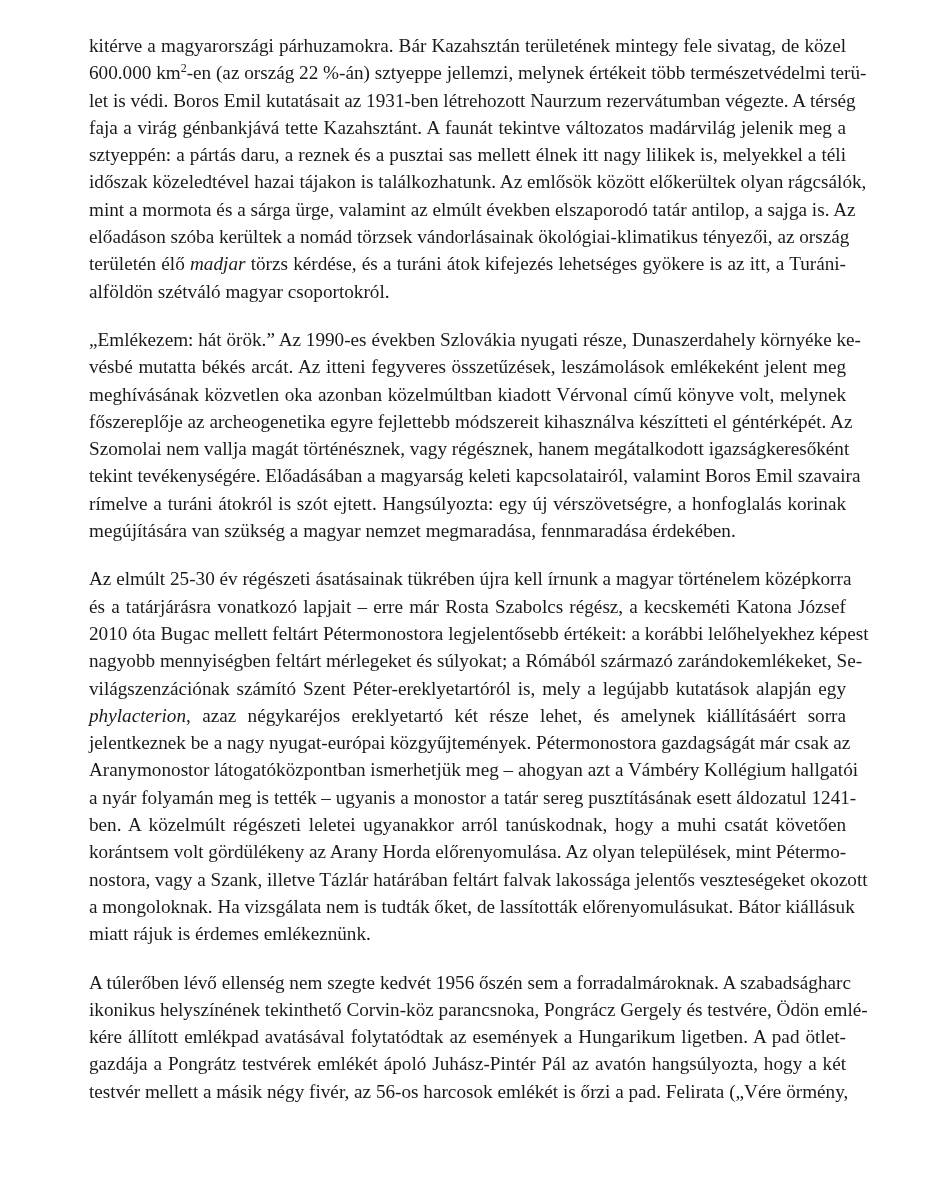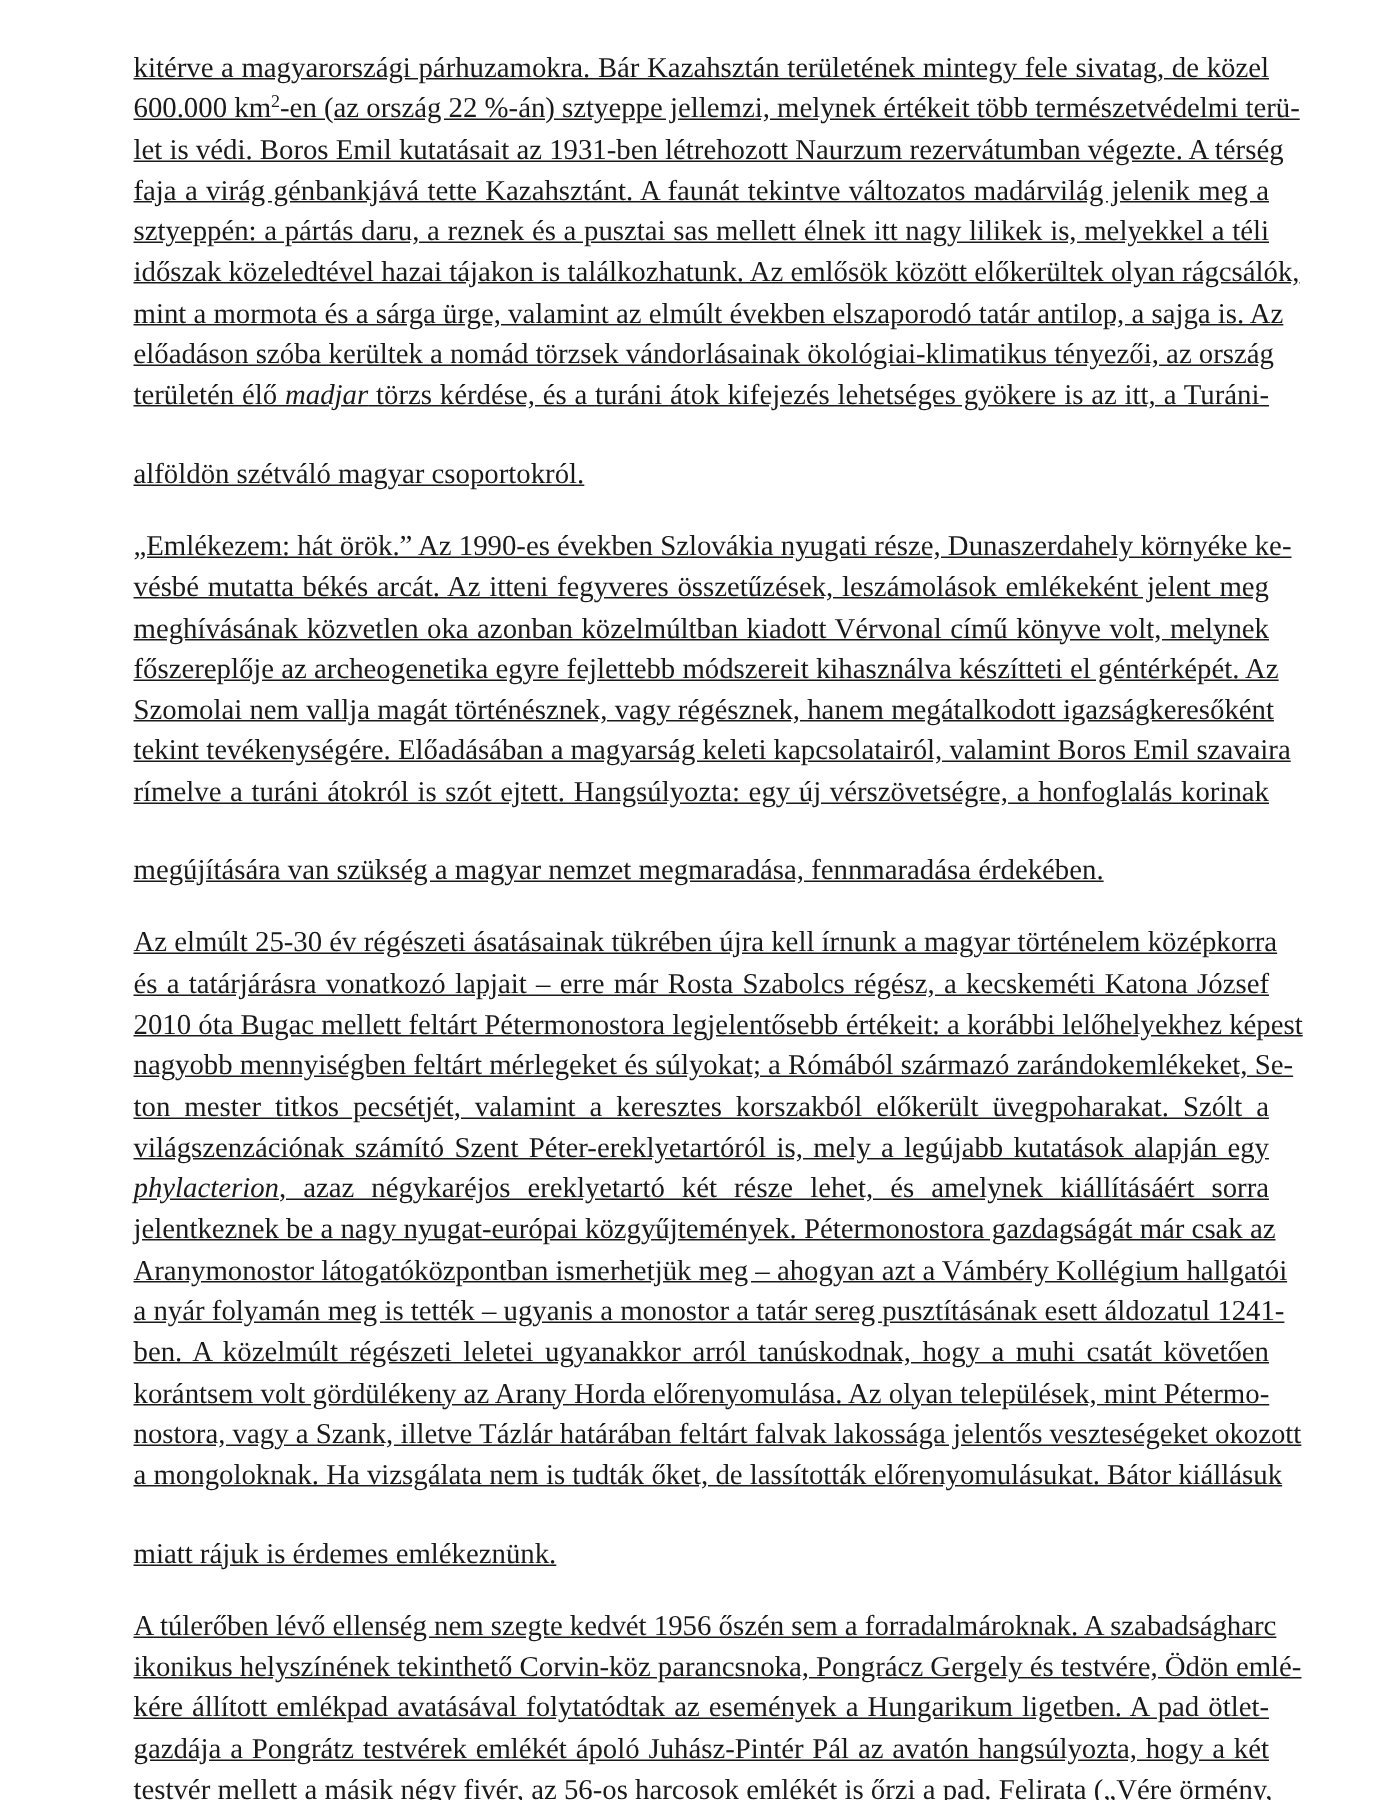--- a/index.html
+++ b/index.html
@@ -25,26 +25,24 @@
     .para {
       margin: 0 0 21px 0;
     }
     .line {
       display: block;
       height: 27.3px;
       line-height: 27.3px;
       white-space: nowrap;
       text-align: justify;
       text-align-last: justify;
-      text-decoration: underline;
     }
     .line.last {
       text-align: left;
       text-align-last: left;
-      margin-top: 25px;
     }
     .line em, .it {
       font-style: italic;
     }
     sup {
       font-size: 12px;
       line-height: 0;
       vertical-align: 7px;
     }
   </style>
@@ -75,21 +73,20 @@
     <span class="line">tekint tevékenységére. Előadásában a magyarság keleti kapcsolatairól, valamint Boros Emil szavaira</span>
     <span class="line">rímelve a turáni átokról is szót ejtett. Hangsúlyozta: egy új vérszövetségre, a honfoglalás korinak</span>
     <span class="line last">megújítására van szükség a magyar nemzet megmaradása, fennmaradása érdekében.</span>
   </p>
 
   <p class="para">
     <span class="line">Az elmúlt 25-30 év régészeti ásatásainak tükrében újra kell írnunk a magyar történelem középkorra</span>
     <span class="line">és a tatárjárásra vonatkozó lapjait – erre már Rosta Szabolcs régész, a kecskeméti Katona József</span>
     <span class="line">2010 óta Bugac mellett feltárt Pétermonostora legjelentősebb értékeit: a korábbi lelőhelyekhez képest</span>
     <span class="line">nagyobb mennyiségben feltárt mérlegeket és súlyokat; a Rómából származó zarándokemlékeket, Se-</span>
-    <span class="line">ton mester titkos pecsétjét, valamint a keresztes korszakból előkerült üvegpoharakat. Szólt a</span>
     <span class="line">világszenzációnak számító Szent Péter-ereklyetartóról is, mely a legújabb kutatások alapján egy</span>
     <span class="line"><em>phylacterion</em><span>, azaz négykaréjos ereklyetartó két része lehet, és amelynek kiállításáért sorra</span></span>
     <span class="line">jelentkeznek be a nagy nyugat-európai közgyűjtemények. Pétermonostora gazdagságát már csak az</span>
     <span class="line">Aranymonostor látogatóközpontban ismerhetjük meg – ahogyan azt a Vámbéry Kollégium hallgatói</span>
     <span class="line">a nyár folyamán meg is tették – ugyanis a monostor a tatár sereg pusztításának esett áldozatul 1241-</span>
     <span class="line">ben. A közelmúlt régészeti leletei ugyanakkor arról tanúskodnak, hogy a muhi csatát követően</span>
     <span class="line">korántsem volt gördülékeny az Arany Horda előrenyomulása. Az olyan települések, mint Pétermo-</span>
     <span class="line">nostora, vagy a Szank, illetve Tázlár határában feltárt falvak lakossága jelentős veszteségeket okozott</span>
     <span class="line">a mongoloknak. Ha vizsgálata nem is tudták őket, de lassították előrenyomulásukat. Bátor kiállásuk</span>
     <span class="line last">miatt rájuk is érdemes emlékeznünk.</span>

